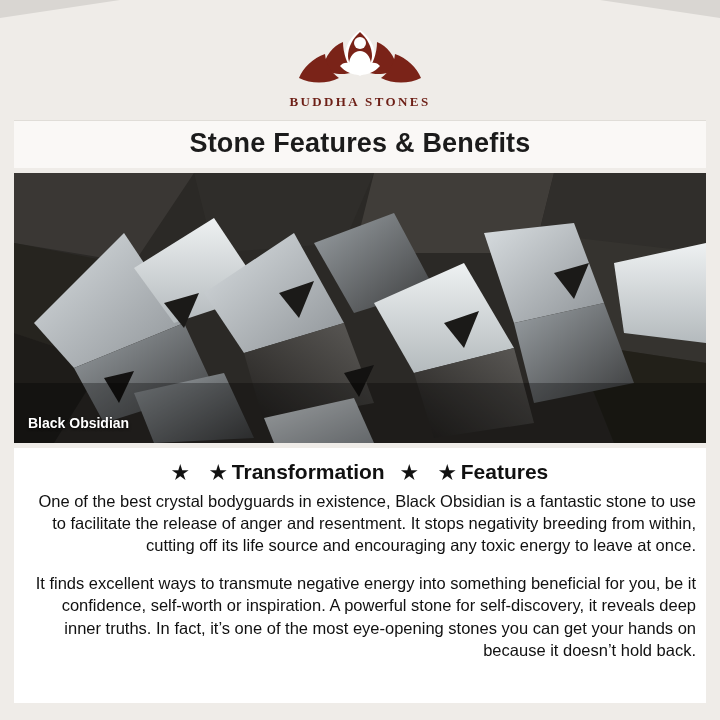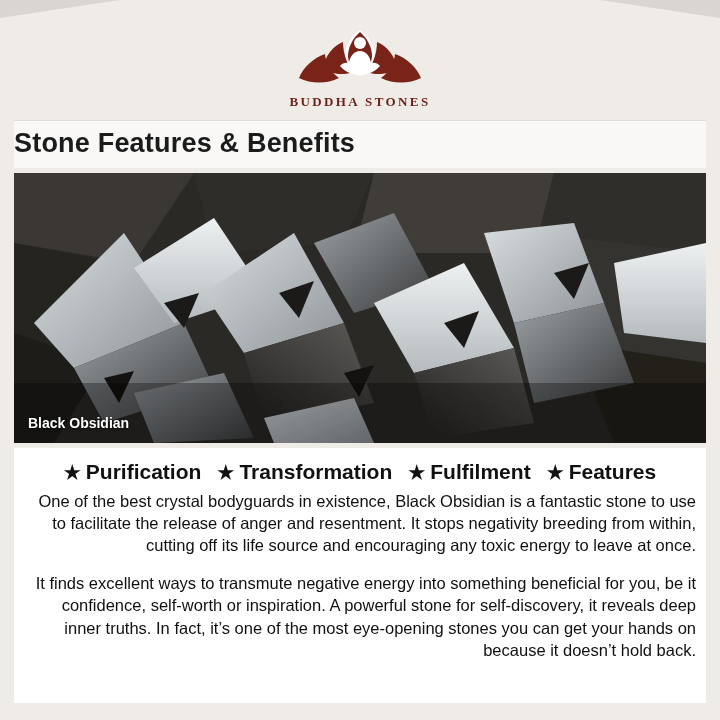--- a/index.html
+++ b/index.html
@@ -55,20 +55,21 @@
     font-weight: 700;
     font-family: "Liberation Serif", serif;
     text-align: center;
   }
 
   
   .title-bar {
     margin: 10px 14px 0 14px;
     background: #faf8f6;
     border-top: 1px solid #e0ddd8;
+    text-align: center;
     padding: 7px 0 9px 0;
   }
   .title-bar h1 {
     margin: 0;
     font-size: 27px;
     font-weight: 700;
     color: #1b1b1b;
     font-family: "Liberation Sans", sans-serif;
     letter-spacing: 0.2px;
   }
@@ -226,29 +227,27 @@
       <rect x="0" y="210" width="692" height="60" fill="#000" opacity="0.30"></rect>
     </svg>
     <div class="hero-caption">Black Obsidian</div>
   </div>
 
   <div class="panel">
 
     <div class="keywords">
       <span class="kw">
         <span class="star">★</span>
-        <span>Purification</span>
       </span>
       <span class="kw">
         <span class="star">★</span>
         <span>Transformation</span>
       </span>
       <span class="kw">
         <span class="star">★</span>
-        <span>Fulfilment</span>
       </span>
       <span class="kw">
         <span class="star">★</span>
         <span>Features</span>
       </span>
     </div>
 
     <p class="para">One of the best crystal bodyguards in existence, Black Obsidian is a fantastic stone to use to facilitate the release of anger and resentment. It stops negativity breeding from within, cutting off its life source and encouraging any toxic energy to leave at once.</p>
     <p class="para">It finds excellent ways to transmute negative energy into something beneficial for you, be it confidence, self-worth or inspiration. A powerful stone for self-discovery, it reveals deep inner truths. In fact, it’s one of the most eye-opening stones you can get your hands on because it doesn’t hold back.</p>
   </div>

